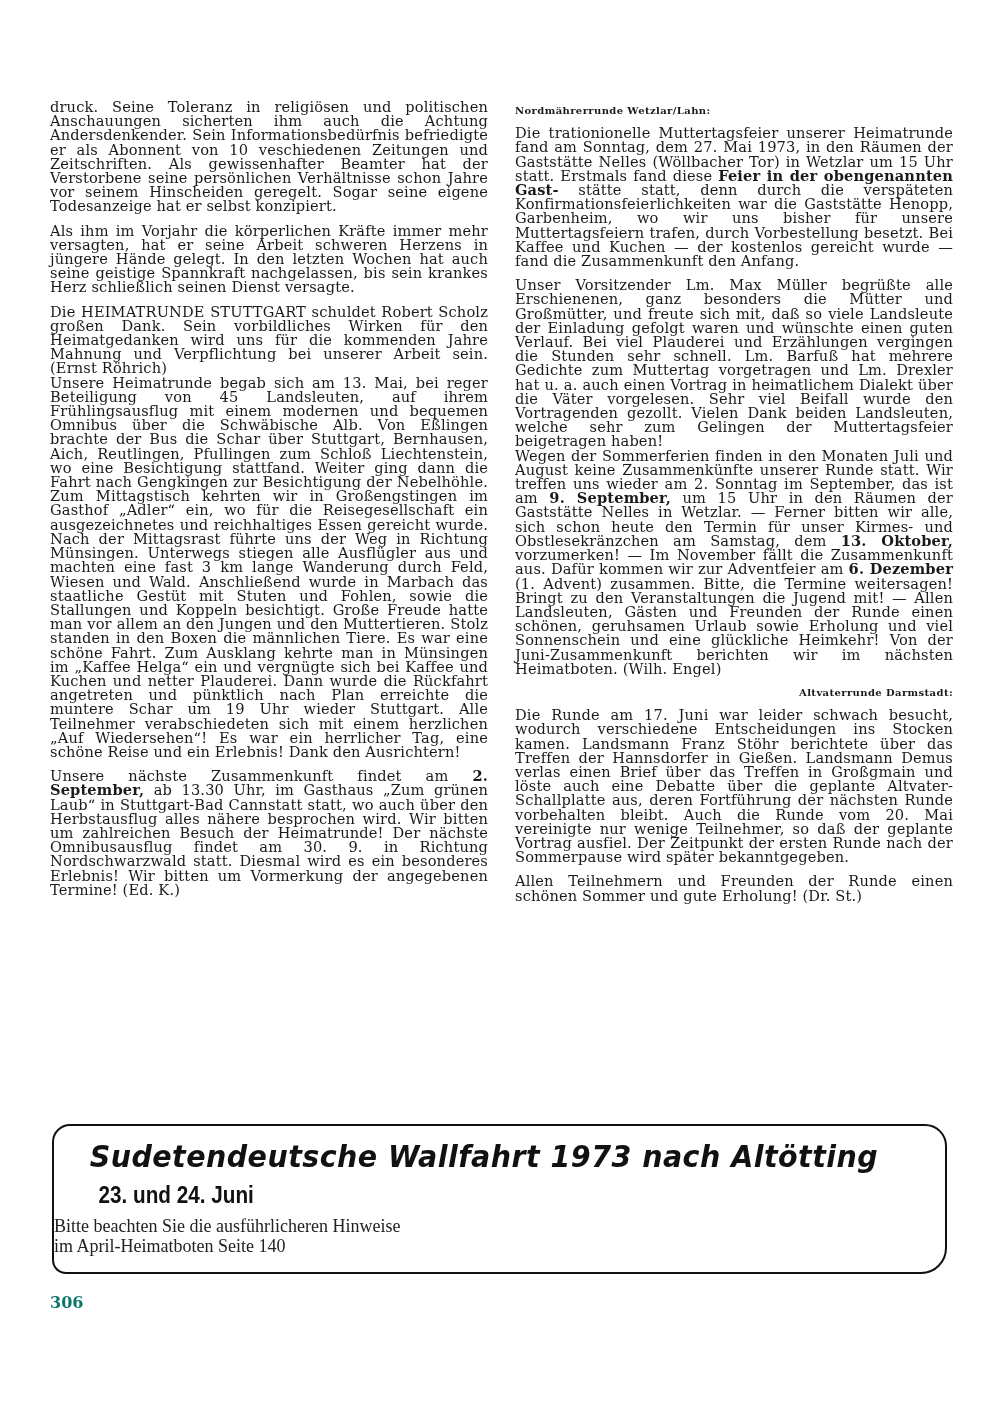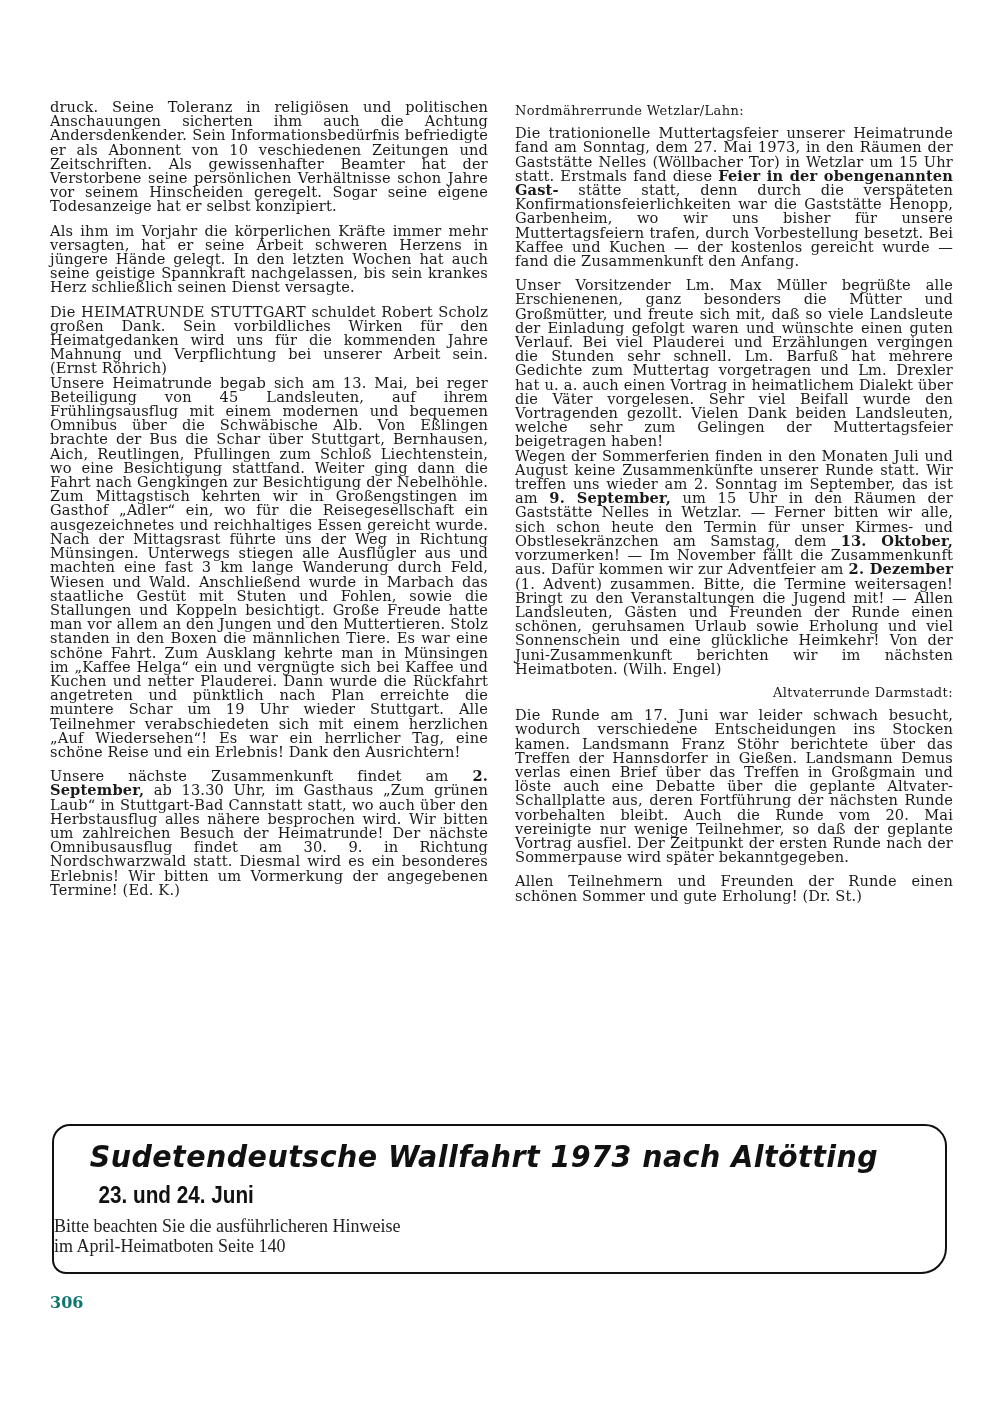--- a/index.html
+++ b/index.html
@@ -3,21 +3,21 @@
   <meta charset="utf-8">
   <style>
     html, body { margin: 0; padding: 0; background: #ffffff; }
     body { width: 1000px; height: 1413px; position: relative; overflow: hidden; color: #1a1a1a; }
     .page { position: absolute; left: 0; top: 0; width: 1000px; height: 1413px; }
     .col { position: absolute; top: 100px; width: 438px; font-family: "DejaVu Serif", "Liberation Serif", serif; font-size: 14.6px; line-height: 14.2px; letter-spacing: 0.15px; }
     .col-left { left: 50px; }
     .col-right { left: 515px; top: 104px; }
     .para { margin: 0 0 10px 0; text-align: justify; hyphens: manual; }
     .para.tight { margin-bottom: 0; }
-    .heading { font-weight: normal; margin: 0 0 8px 0; font-size: 13px; letter-spacing: 0.4px; }
+    .heading { font-weight: bold; margin: 0 0 8px 0; font-size: 10px; letter-spacing: 0.4px; }
     .heading.second { margin-top: 5px; text-align: right; }
     b { font-weight: bold; }
     .banner { position: absolute; left: 52px; top: 1124px; width: 895px; height: 150px; border: 2px solid #111; border-radius: 18px 22px 26px 14px; box-sizing: border-box; }
     .banner-title { font-family: "DejaVu Sans", "Liberation Sans", sans-serif; font-weight: bold; font-style: italic; font-size: 31px; letter-spacing: 0.5px; margin-top: 12px; transform: scaleX(0.92); color: #111; }
     .banner-date { font-family: "Liberation Sans", "DejaVu Sans", sans-serif; font-weight: bold; font-size: 23px; margin-top: 8px; transform: scaleX(0.9); color: #111; }
     .banner-note { font-family: "Liberation Serif", "DejaVu Serif", serif; font-size: 18px; line-height: 20px; margin-top: 7px; color: #222; }
     .page-number { position: absolute; left: 50px; top: 1293px; font-family: "DejaVu Serif", "Liberation Serif", serif; font-weight: bold; font-size: 16px; color: #0f766e; }
   </style>
 </head>
 <body>
@@ -43,21 +43,21 @@
       <b>Feier in der obengenannten Gast-</b>
       <span>stätte statt, denn durch die verspäteten Konfirmationsfeierlichkeiten war die Gaststätte Henopp, Garbenheim, wo wir uns bisher für unsere Muttertagsfeiern trafen, durch Vorbestellung besetzt. Bei Kaffee und Kuchen — der kostenlos gereicht wurde — fand die Zusammenkunft den Anfang.</span>
     </p>
     <p class="para tight">Unser Vorsitzender Lm. Max Müller begrüßte alle Erschienenen, ganz besonders die Mütter und Großmütter, und freute sich mit, daß so viele Landsleute der Einladung gefolgt waren und wünschte einen guten Verlauf. Bei viel Plauderei und Erzählungen vergingen die Stunden sehr schnell. Lm. Barfuß hat mehrere Gedichte zum Muttertag vorgetragen und Lm. Drexler hat u. a. auch einen Vortrag in heimatlichem Dialekt über die Väter vorgelesen. Sehr viel Beifall wurde den Vortragenden gezollt. Vielen Dank beiden Landsleuten, welche sehr zum Gelingen der Muttertagsfeier beigetragen haben!</p>
     <p class="para">
       <span>Wegen der Sommerferien finden in den Monaten Juli und August keine Zusammenkünfte unserer Runde statt. Wir treffen uns wieder am 2. Sonntag im September, das ist am</span>
       <b>9. September,</b>
       <span>um 15 Uhr in den Räumen der Gaststätte Nelles in Wetzlar. — Ferner bitten wir alle, sich schon heute den Termin für unser Kirmes- und Obstlesekränzchen am Samstag, dem</span>
       <b>13. Oktober,</b>
       <span>vorzumerken! — Im November fällt die Zusammenkunft aus. Dafür kommen wir zur Adventfeier am</span>
-      <b>2. Dezember</b>
+      <b>6. Dezember</b>
       <span>(1. Advent) zusammen. Bitte, die Termine weitersagen! Bringt zu den Veranstaltungen die Jugend mit! — Allen Landsleuten, Gästen und Freunden der Runde einen schönen, geruhsamen Urlaub sowie Erholung und viel Sonnenschein und eine glückliche Heimkehr! Von der Juni-Zusammenkunft berichten wir im nächsten Heimatboten. (Wilh. Engel)</span>
     </p>
     <div class="heading second">Altvaterrunde Darmstadt:</div>
     <p class="para">Die Runde am 17. Juni war leider schwach besucht, wodurch verschiedene Entscheidungen ins Stocken kamen. Landsmann Franz Stöhr berichtete über das Treffen der Hannsdorfer in Gießen. Landsmann Demus verlas einen Brief über das Treffen in Großgmain und löste auch eine Debatte über die geplante Altvater-Schallplatte aus, deren Fortführung der nächsten Runde vorbehalten bleibt. Auch die Runde vom 20. Mai vereinigte nur wenige Teilnehmer, so daß der geplante Vortrag ausfiel. Der Zeitpunkt der ersten Runde nach der Sommerpause wird später bekanntgegeben.</p>
     <p class="para">Allen Teilnehmern und Freunden der Runde einen schönen Sommer und gute Erholung! (Dr. St.)</p>
   </div>
 
   <div class="banner">
     <div class="banner-title">Sudetendeutsche Wallfahrt 1973 nach Altötting</div>
     <div class="banner-date">23. und 24. Juni</div>

